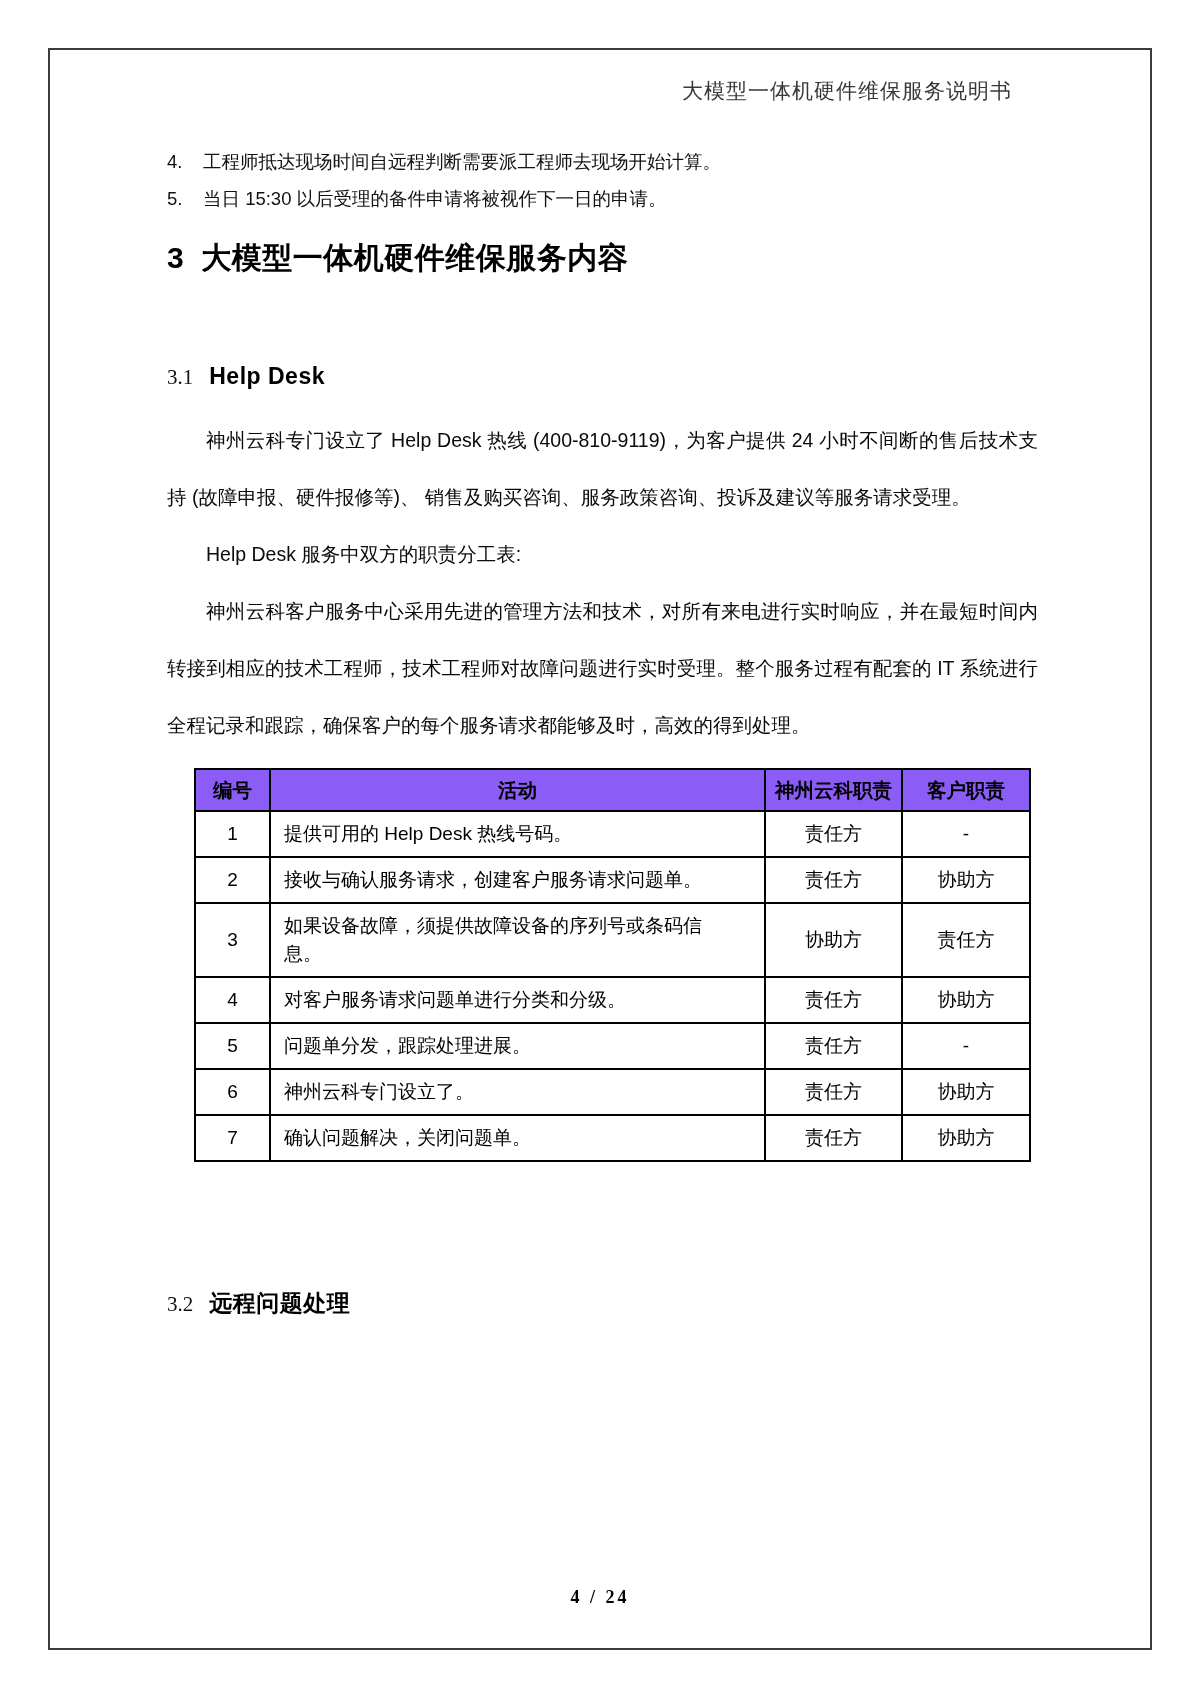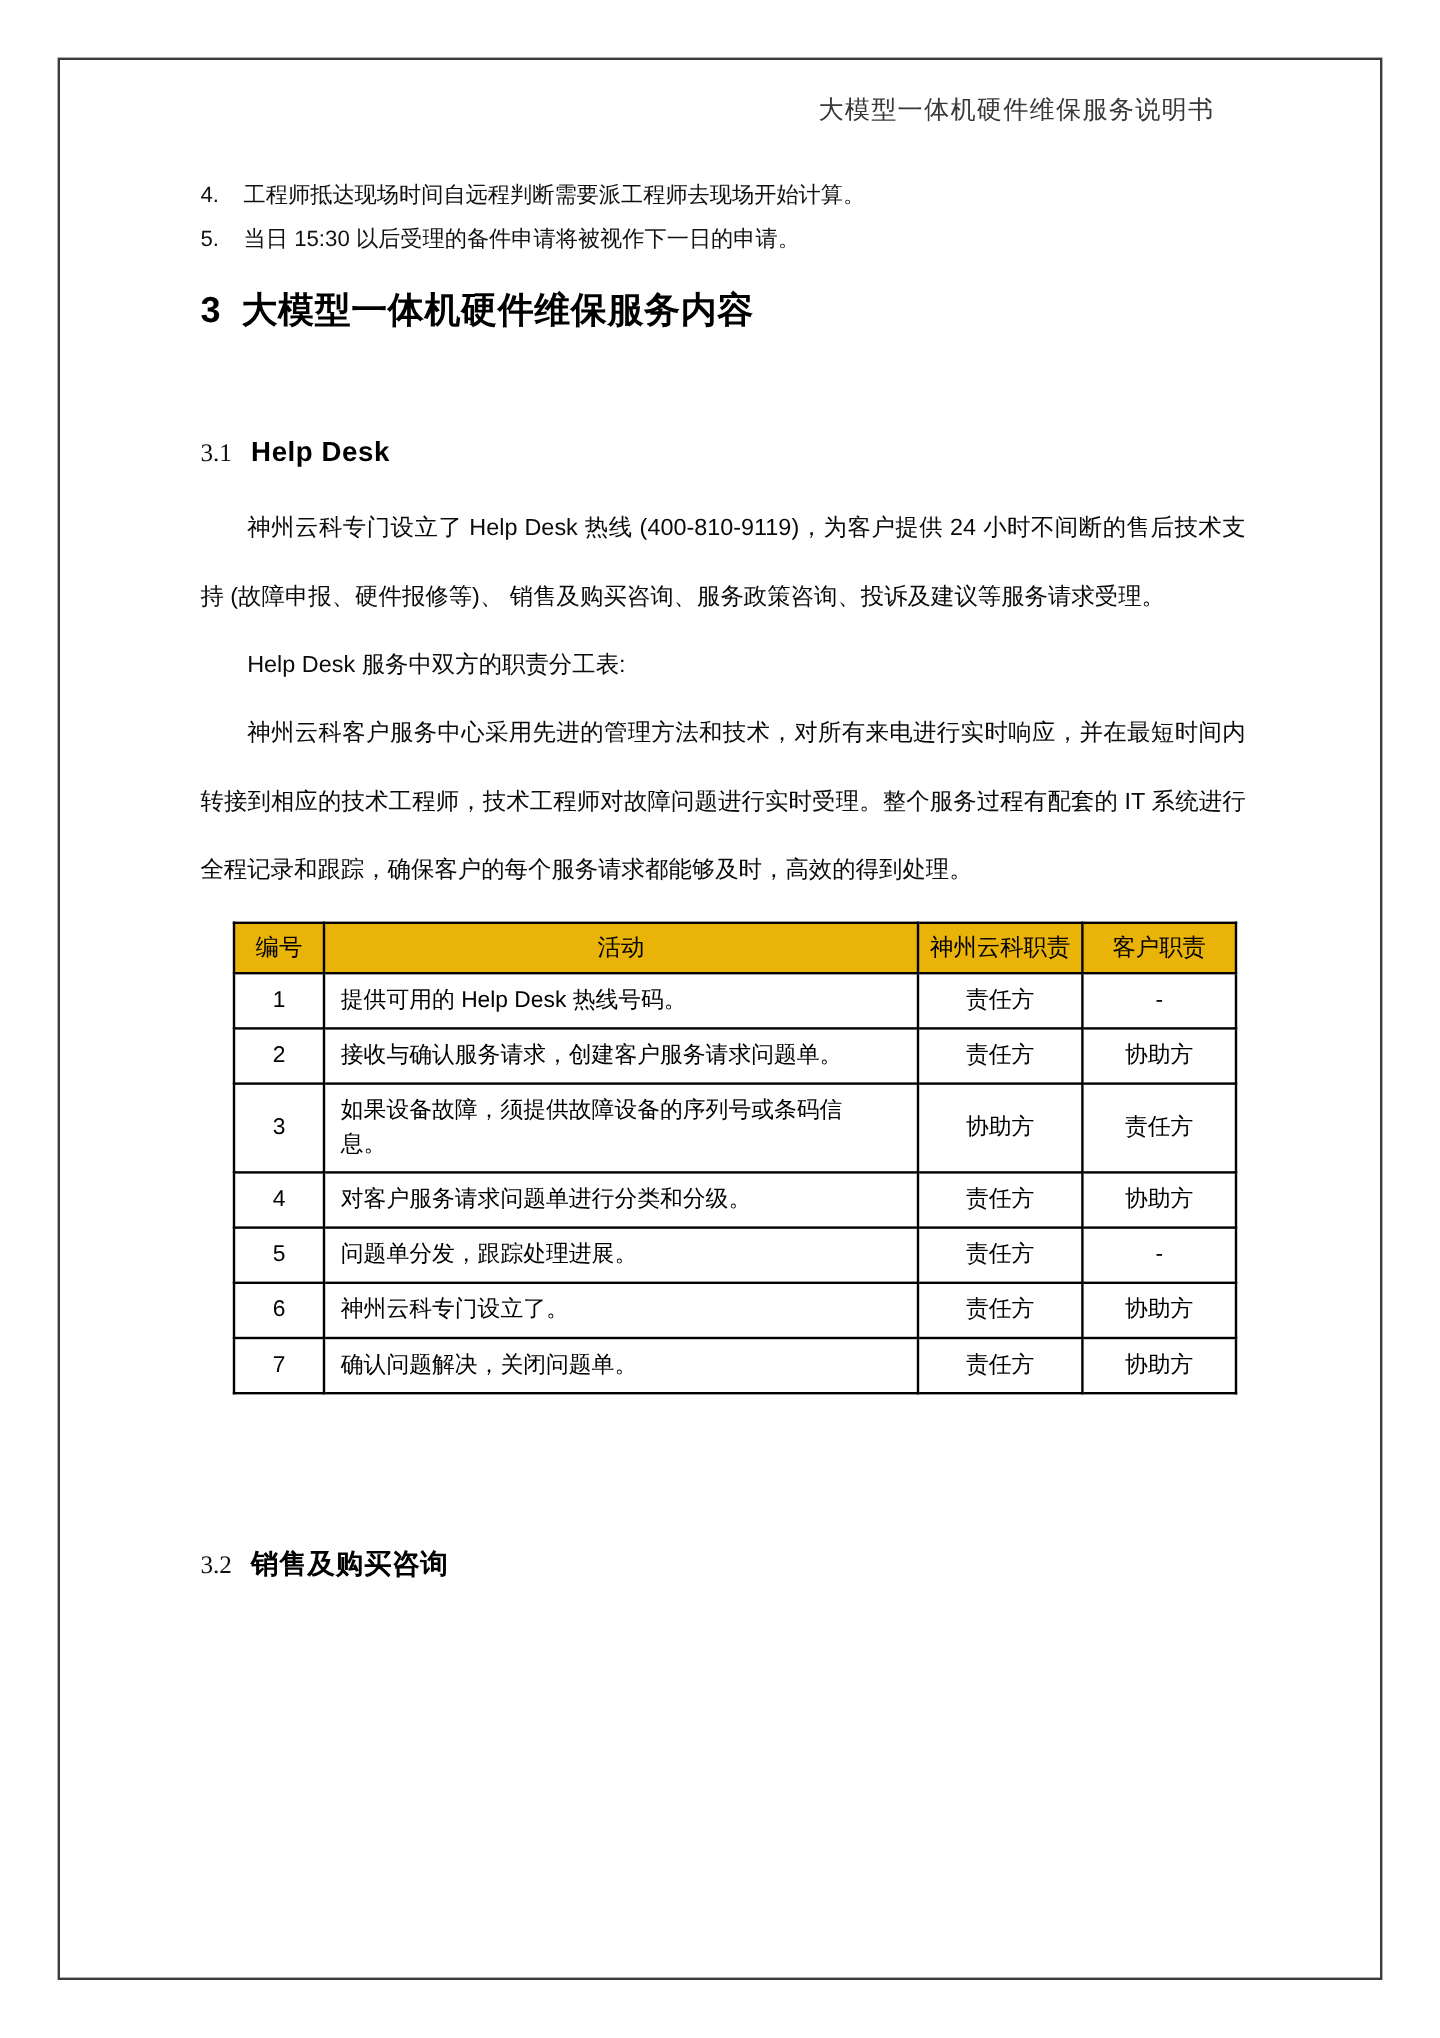--- a/index.html
+++ b/index.html
@@ -74,22 +74,22 @@
   table.resp {
     margin: 14px 0 0 27px;
     border-collapse: collapse;
     table-layout: fixed;
     width: 835px;
     font-size: 19px;
     color: #000;
   }
   table.resp th, table.resp td { border: 2px solid #000; }
   table.resp th {
-    background: #eab308;
-    font-weight: 400;
+    background: #8b5cf6;
+    font-weight: 700;
     text-align: center;
     line-height: 30px;
     padding: 5px 4px;
     font-size: 19.5px;
   }
   table.resp td {
     text-align: center;
     line-height: 28px;
     padding: 8px 4px;
     background: #fff;
@@ -204,19 +204,22 @@
             <td class="c-num">7</td>
             <td class="c-activity">确认问题解决，关闭问题单。</td>
             <td class="c-role">责任方</td>
             <td class="c-role">协助方</td>
           </tr>
         </tbody>
     </table>
 
     <div class="h2 second">
       <span class="h2-num">3.2</span>
-      <span class="h2-title">销售及购买咨询</span>
+      <span class="h2-title">远程问题处理</span>
     </div>
 
 
   </div>
 
+  <div class="doc-footer">
+    <span>4 / 24</span>
+  </div>
 </div>
 
 </body></html>

